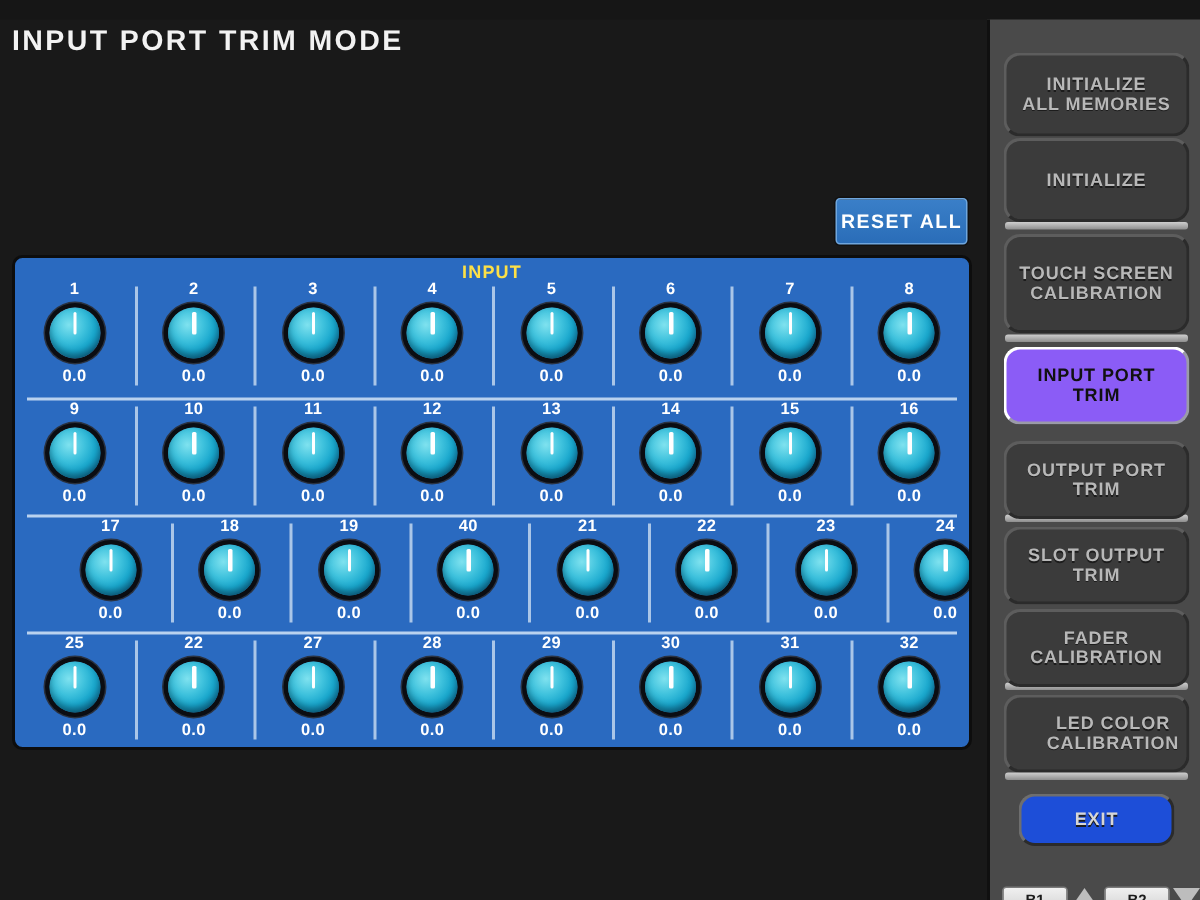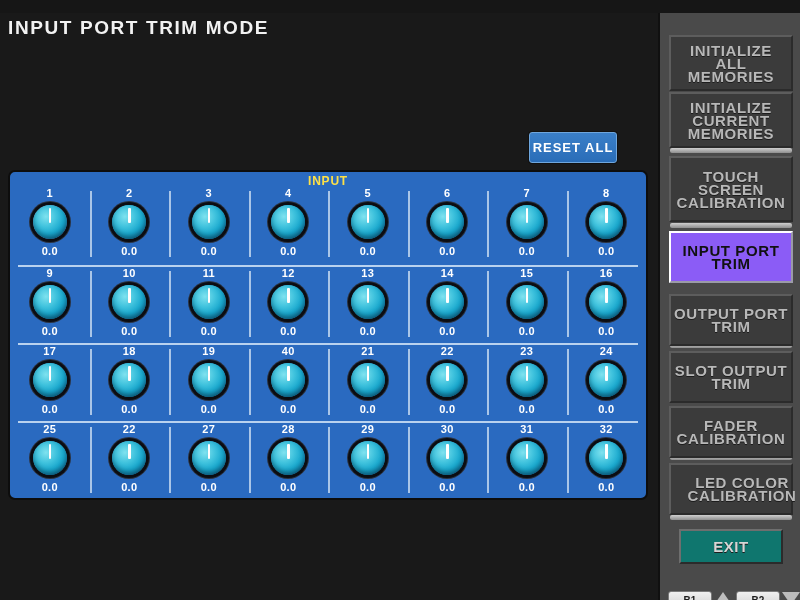--- a/index.html
+++ b/index.html
@@ -23,21 +23,21 @@
     font-size: 19px;
     font-weight: bold;
     color: #f2f2f2;
     letter-spacing: 1.6px;
     white-space: nowrap;
   }
 
   
   #reset-all {
     position: absolute;
-    left: 529px; top: 119px;
+    left: 557px; top: 119px;
     width: 86px; height: 29px;
     background: linear-gradient(#3a7fc8, #2a6db8);
     border: 1px solid #6fa6dd;
     border-radius: 3px;
     color: #ffffff;
     font-size: 13px;
     font-weight: bold;
     letter-spacing: 1px;
     display: flex; align-items: center; justify-content: center;
     box-shadow: 0 0 0 1px #111;
@@ -64,21 +64,21 @@
     letter-spacing: 0.8px;
   }
   .knob-row {
     position: absolute;
     left: 0; width: 100%;
     height: 78px;
     display: flex;
   }
   .knob-row.r0 { top: 15px; }
   .knob-row.r1 { top: 95px; }
-  .knob-row.r2 { top: 173px; }
+  .knob-row.r2 { top: 173px; padding-left: 24px; }
   .knob-row.r3 { top: 251px; }
 
   .row-sep {
     position: absolute;
     left: 8px; right: 8px;
     height: 2px;
     background: #b9d2ef;
   }
   .row-sep.s1 { top: 93px; }
   .row-sep.s2 { top: 171px; }
@@ -166,43 +166,43 @@
     letter-spacing: 1px;
   }
   .mode-btn {
     position: absolute;
     left: 9px;
     width: 124px;
     background: #3b3b3b;
     border: 2px solid #2b2b2b;
     border-top-color: #5d5d5d;
     border-left-color: #5d5d5d;
-    border-radius: 0;
+    border-radius: 11px;
     color: #b8b8b8;
-    font-size: 15px;
+    font-size: 12px;
     font-weight: bold;
     letter-spacing: 0.6px;
     line-height: 13px;
     text-align: center;
     display: flex; align-items: center; justify-content: center;
     box-sizing: border-box;
     text-shadow: 0 1px 0 #1c1c1c;
   }
   .mode-btn.active {
     background: #8b5cf6;
     border-color: #9b9ba8;
     border-top-color: #ffffff;
     border-left-color: #ffffff;
     color: #111111;
     text-shadow: none;
   }
   .mode-btn.exit {
     left: 19px;
     width: 104px;
-    background: #0f766e;
+    background: #1d4ed8;
     border-color: #2b2b2b;
     border-top-color: #6e6e6e;
     border-left-color: #6e6e6e;
     color: #d6d6d6;
   }
   .mode-sep {
     position: absolute;
     left: 10px;
     width: 122px;
     height: 5px;
@@ -509,21 +509,20 @@
         <div class="mode-sep" style="top: 502px;"></div>
         <div class="mode-btn" style="top: 22px; height: 56px;">
           <div>
             <div>INITIALIZE</div>
             <div>ALL MEMORIES</div>
           </div>
         </div>
         <div class="mode-btn" style="top: 79px; height: 56px;">
           <div>
             <div>INITIALIZE</div>
-            <div>CURRENT MEMORIES</div>
           </div>
         </div>
         <div class="mode-btn" style="top: 143px; height: 66px;">
           <div>
             <div>TOUCH SCREEN</div>
             <div>CALIBRATION</div>
           </div>
         </div>
         <div class="mode-btn active" style="top: 218px; height: 52px;">
           <div>

